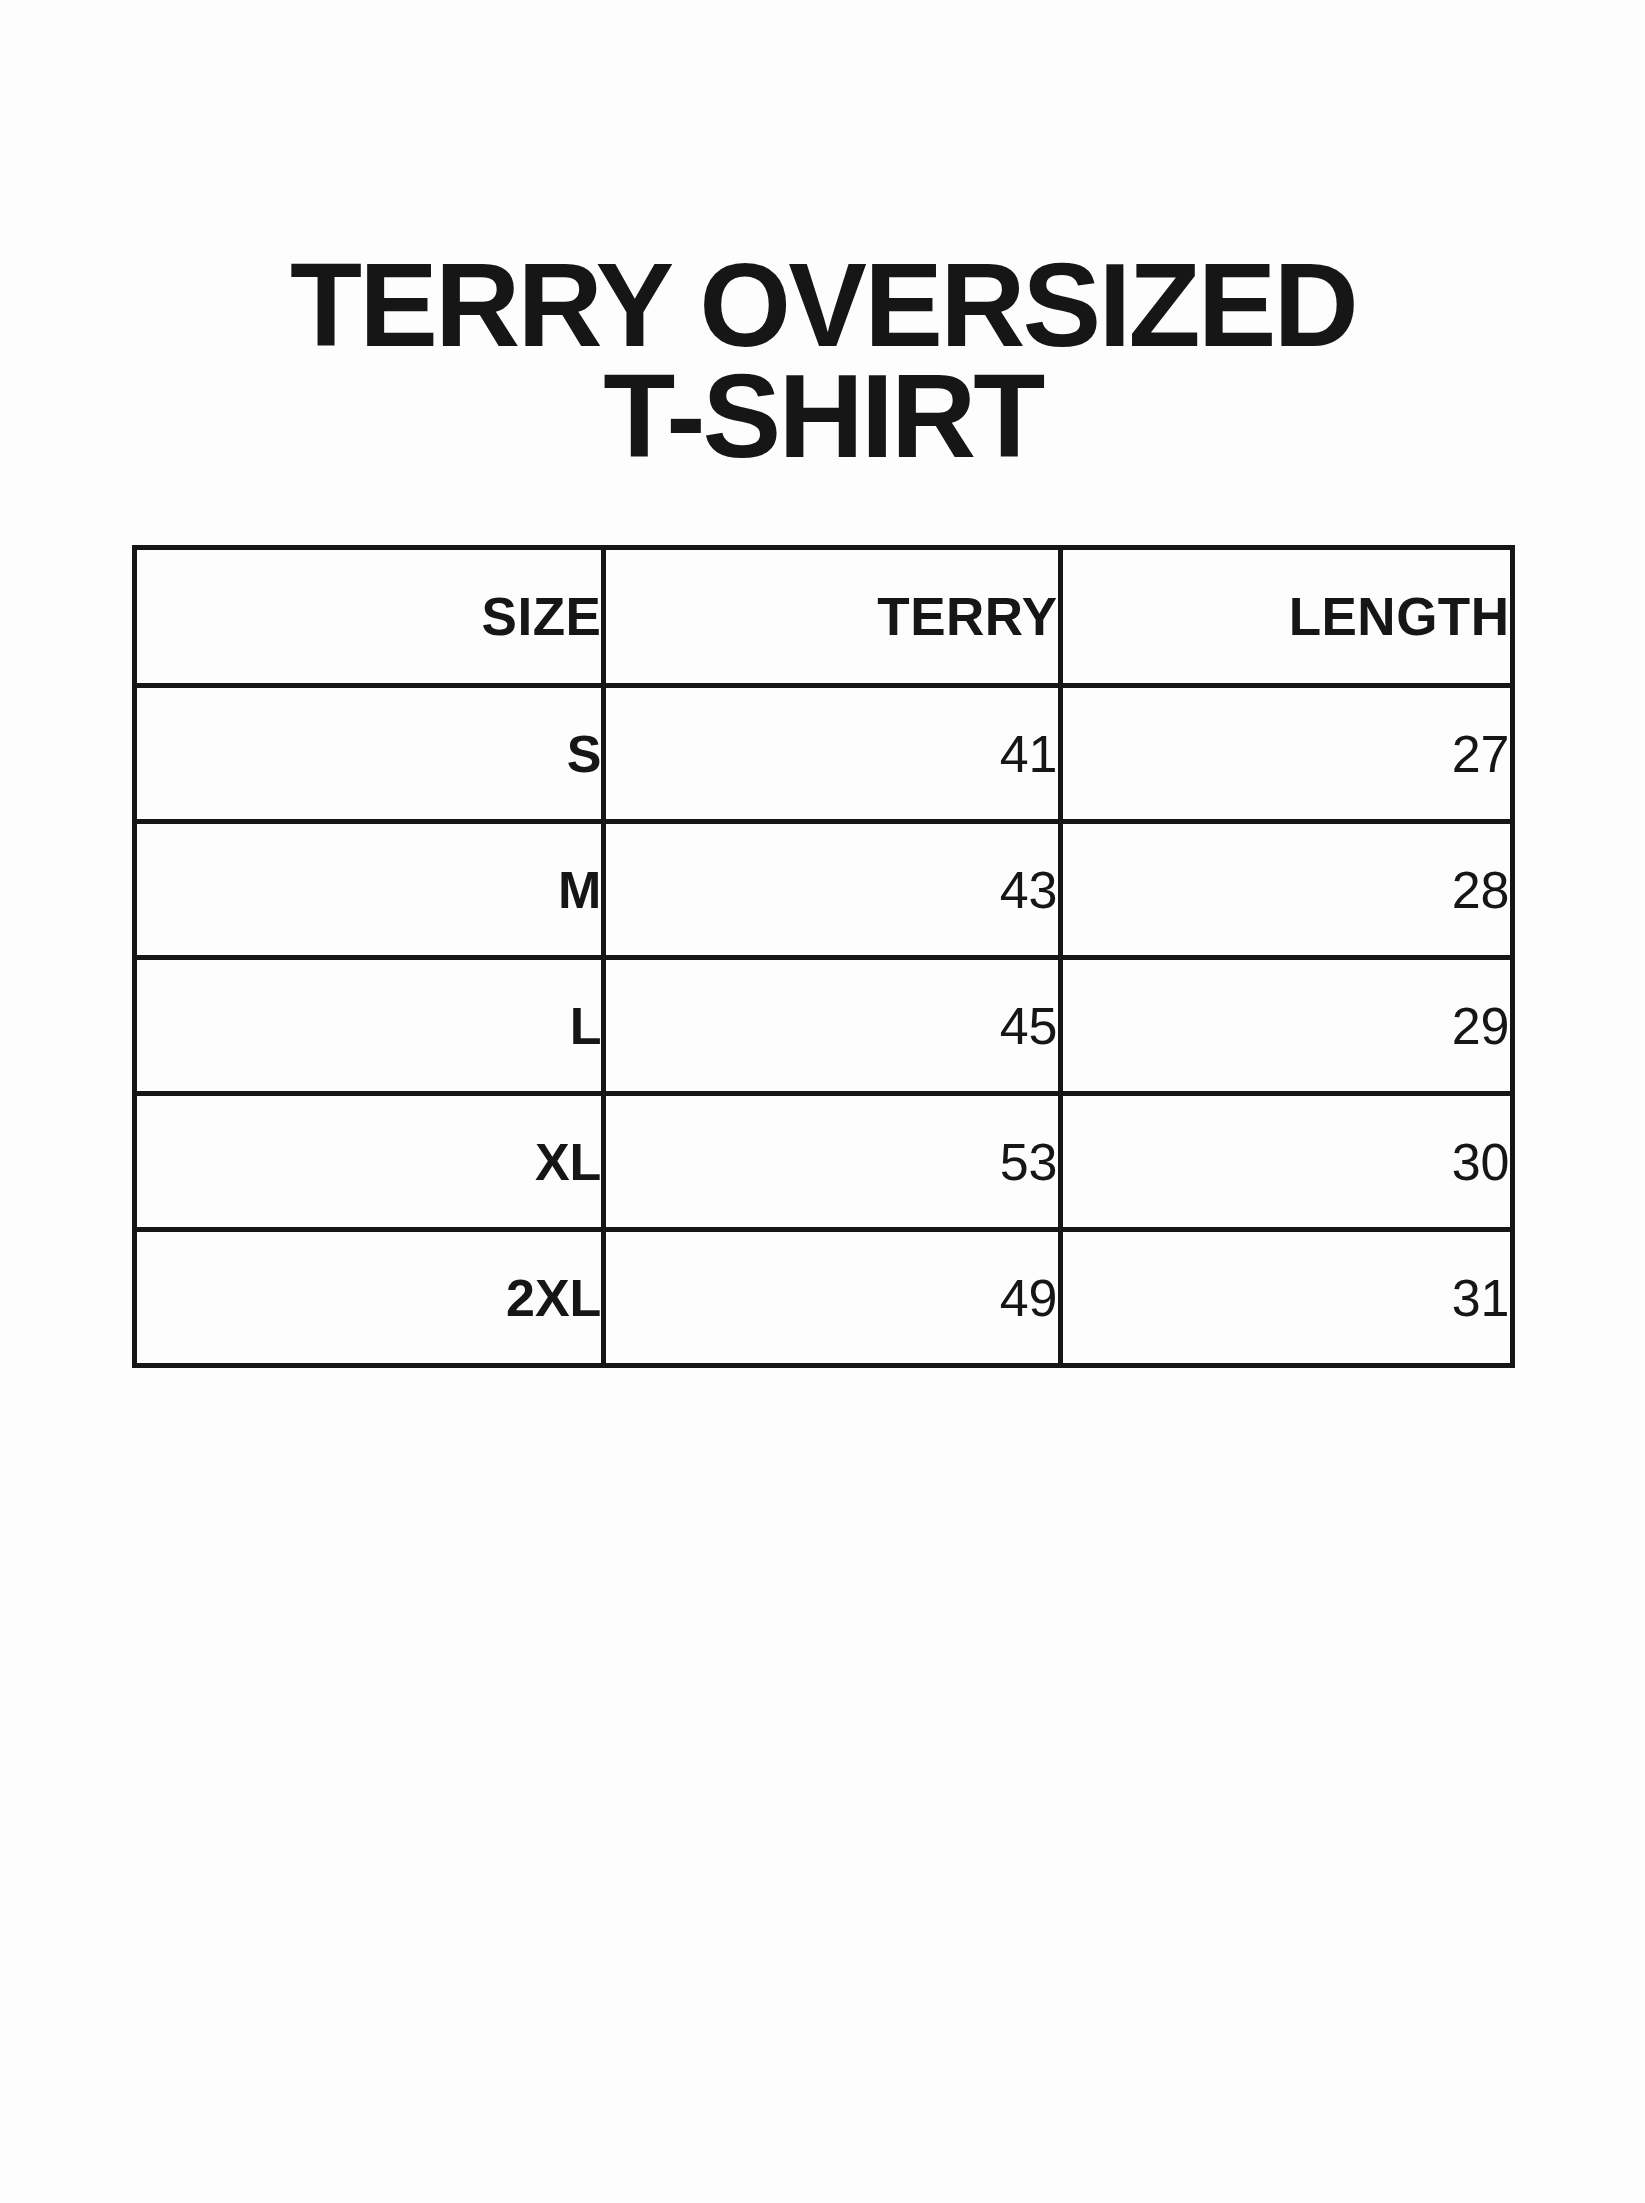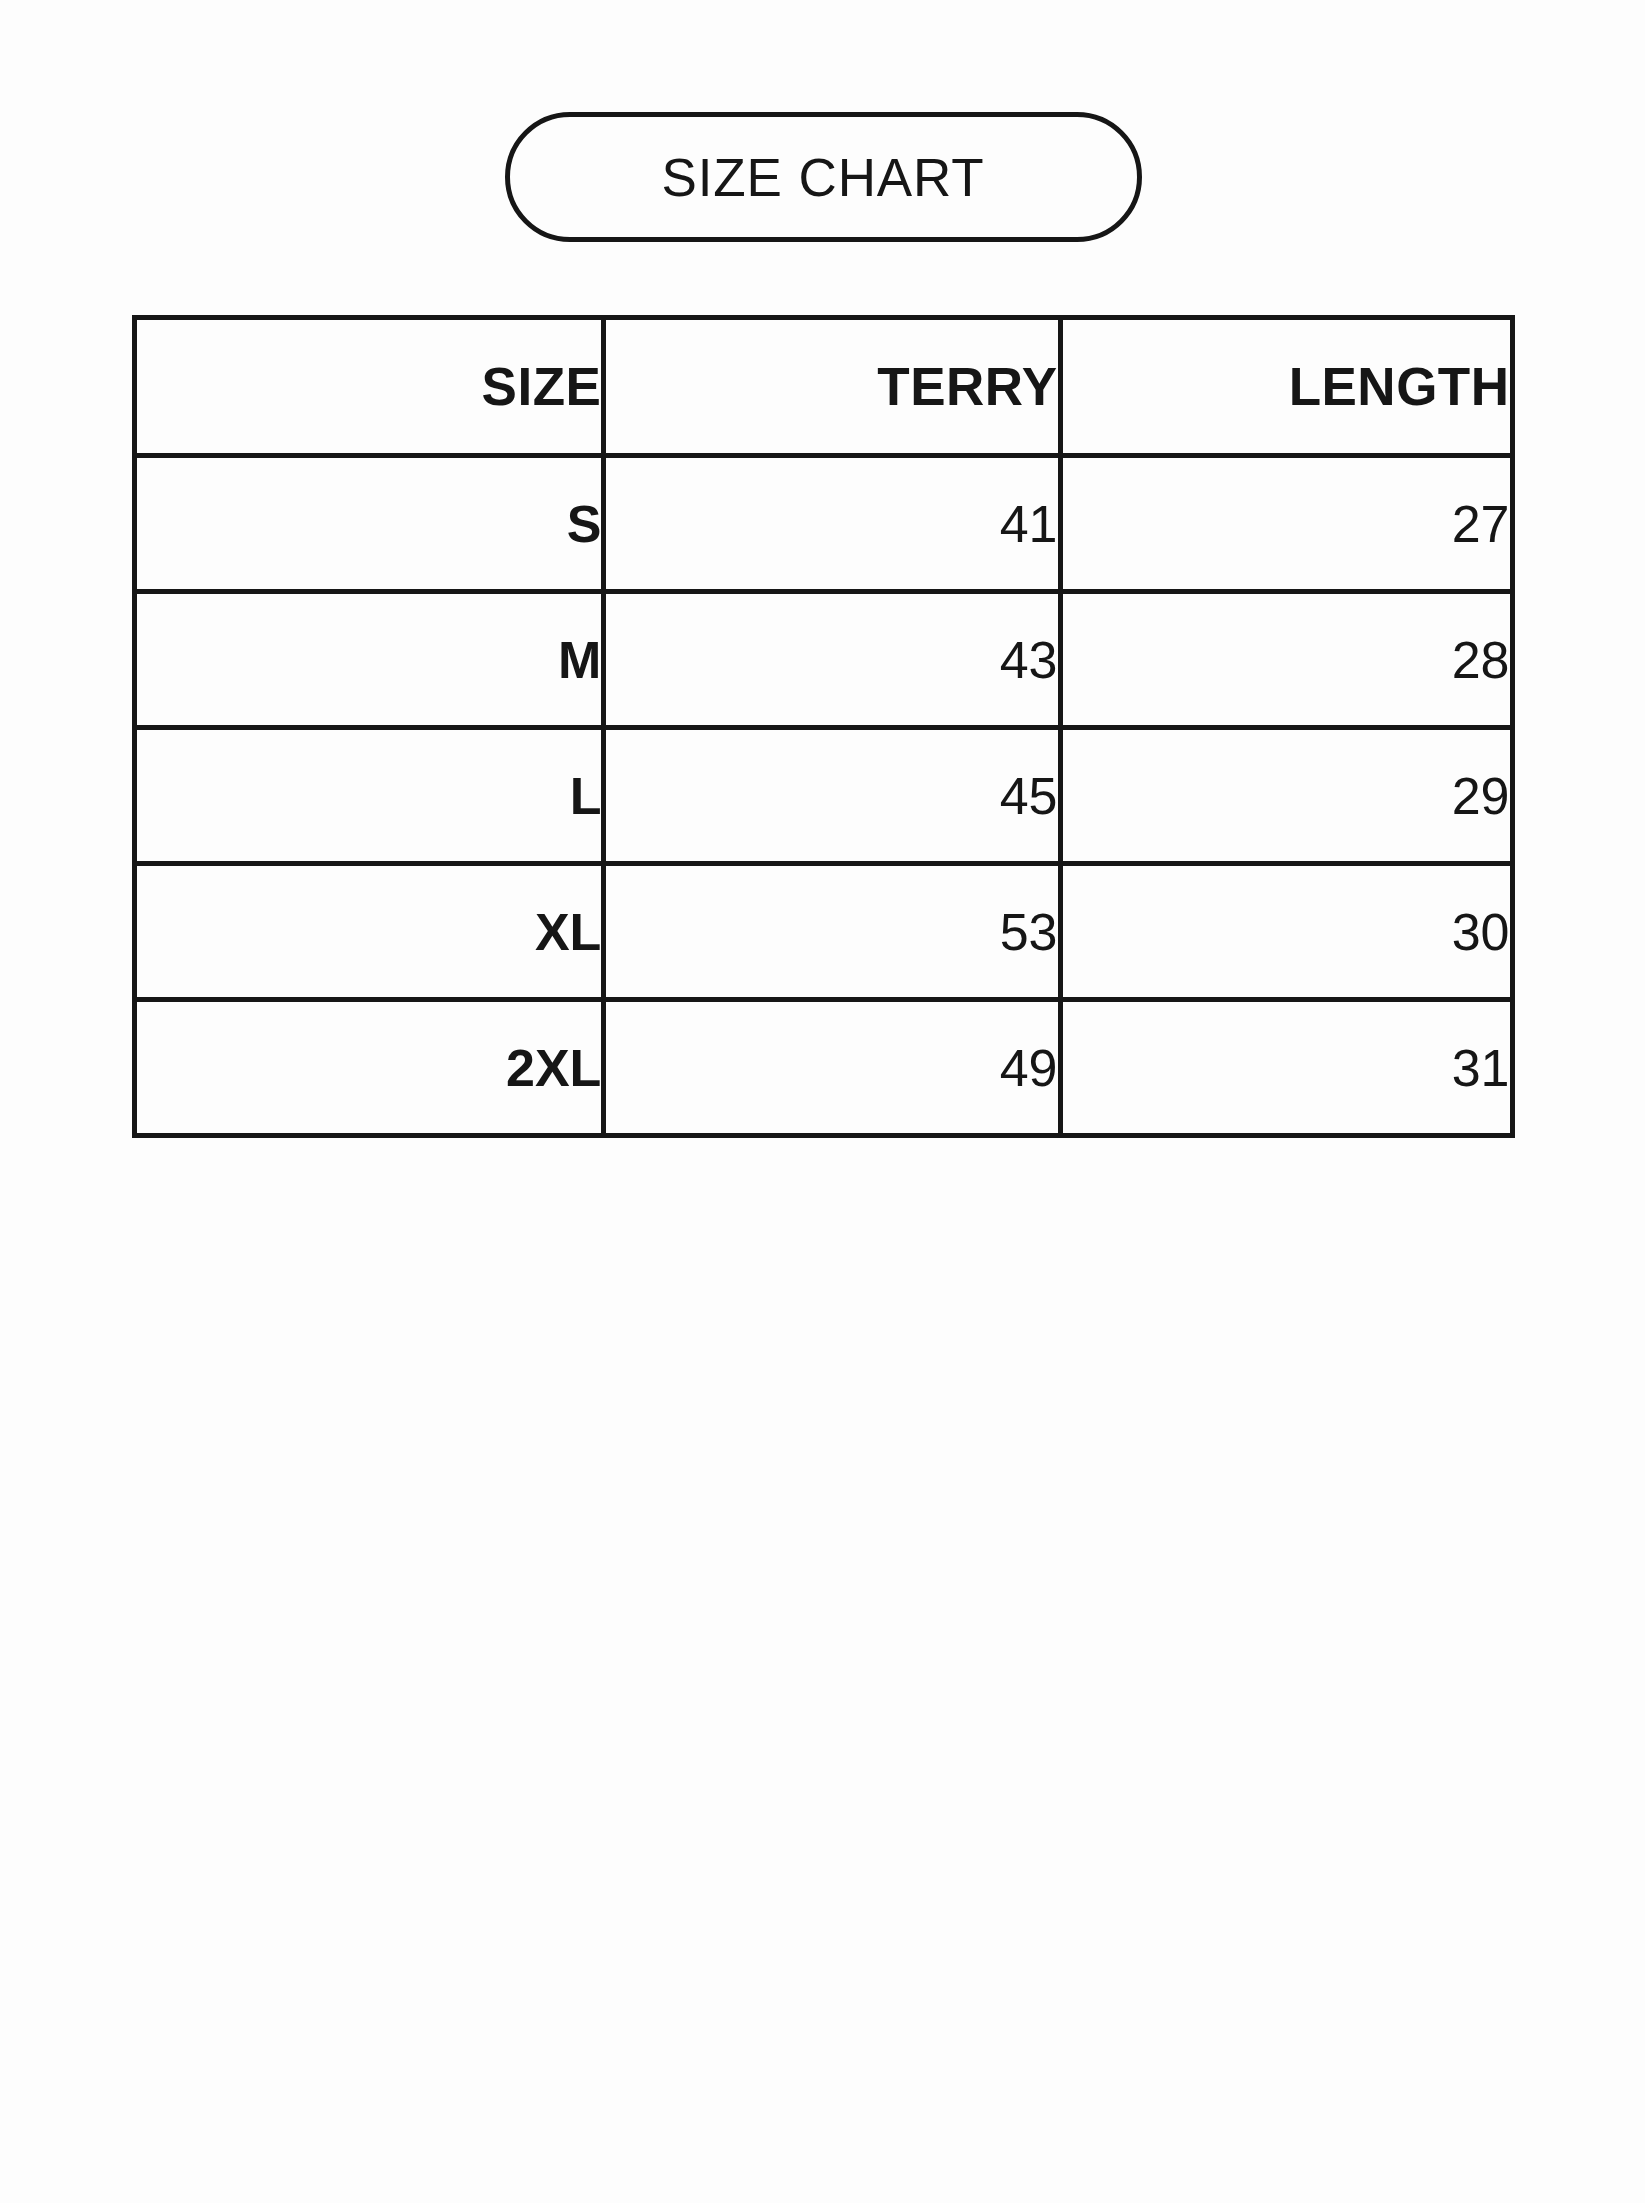--- a/index.html
+++ b/index.html
@@ -80,24 +80,25 @@
     font-size: 39px;
     font-weight: 400;
     color: var(--ink);
   }
 </style>
 </head>
 <body>
 
 <div class="page">
 
+  <h1 class="title">
+    <span>TERRY OVERSIZED</span>
+    <span>T-SHIRT</span>
+  </h1>
 
-  <div class="pill-button">
-    <span>SIZE CHART</span>
-  </div>
 
   <table class="size-table">
     <colgroup>
         <col class="c1">
         <col class="c2">
         <col class="c3">
       </colgroup>
     <thead>
       <tr>
         <th>SIZE</th>

